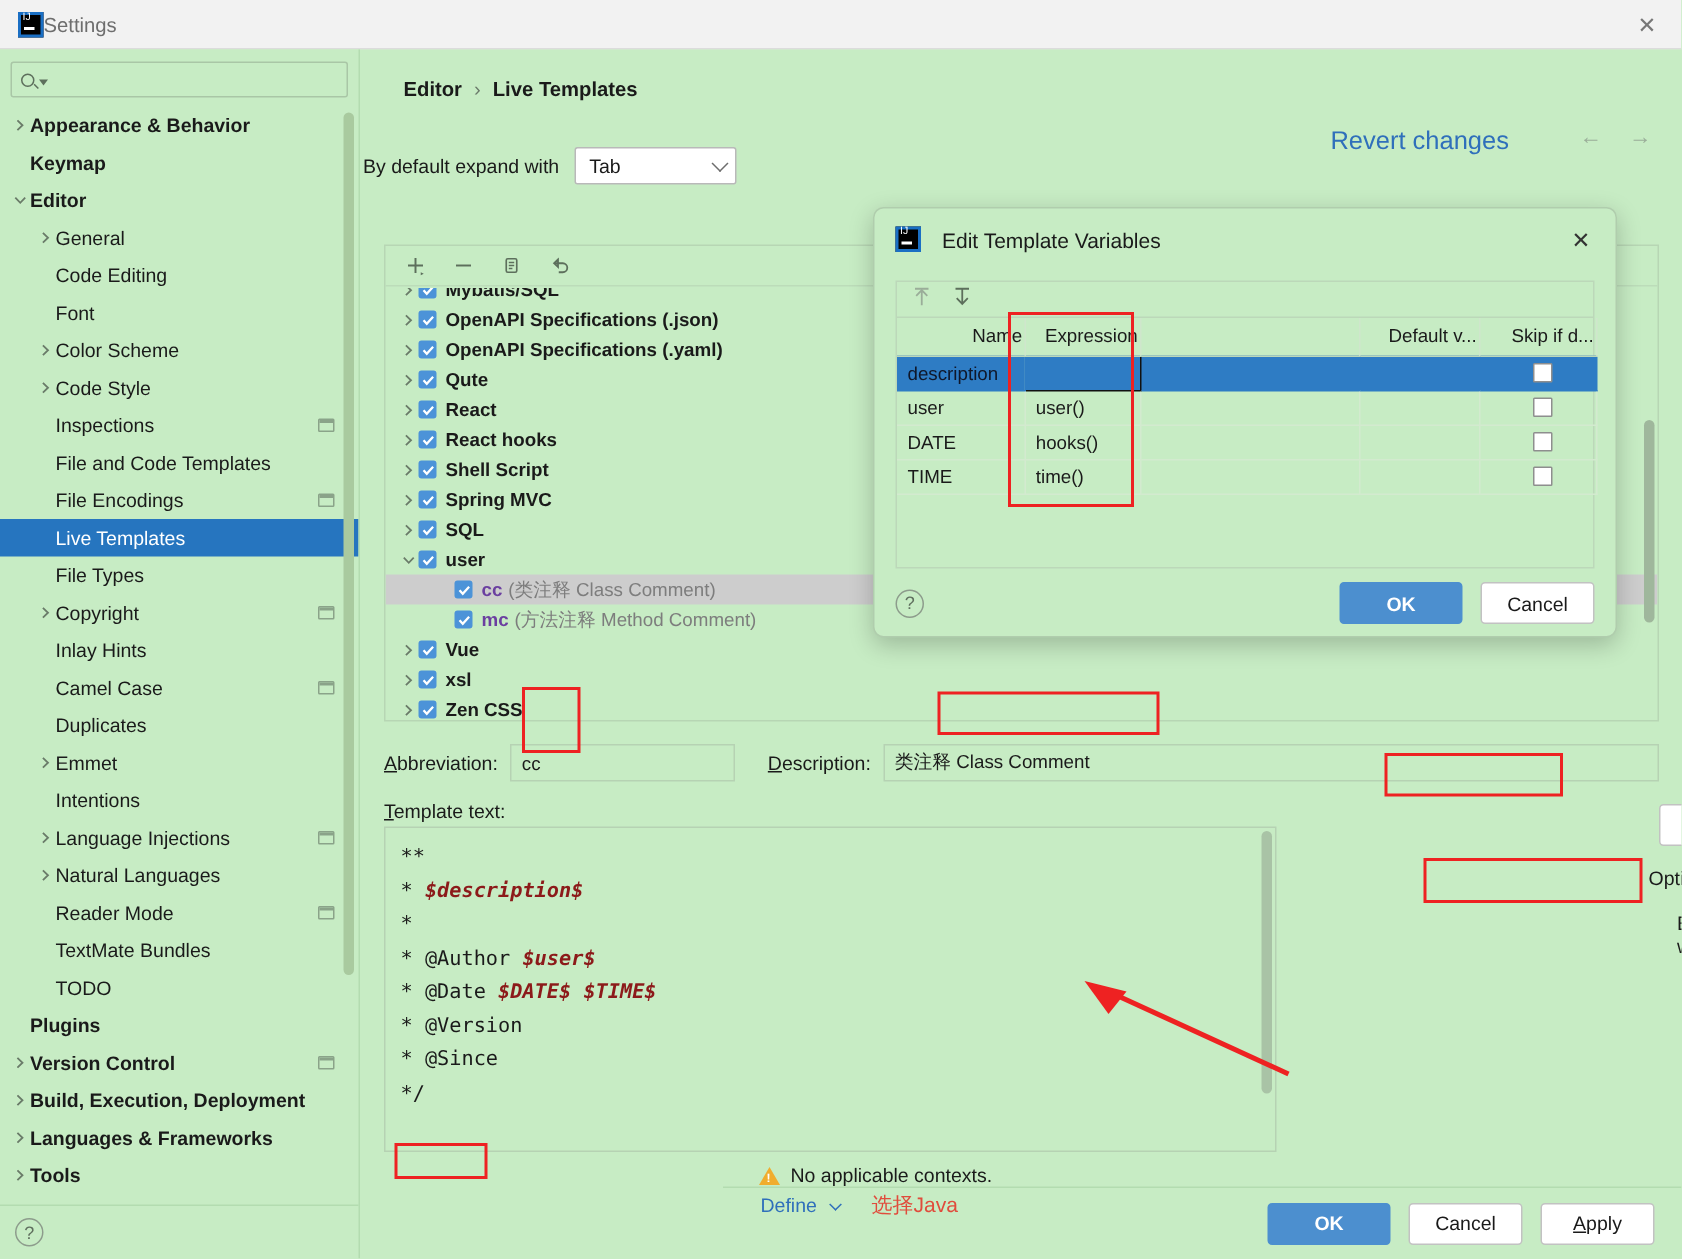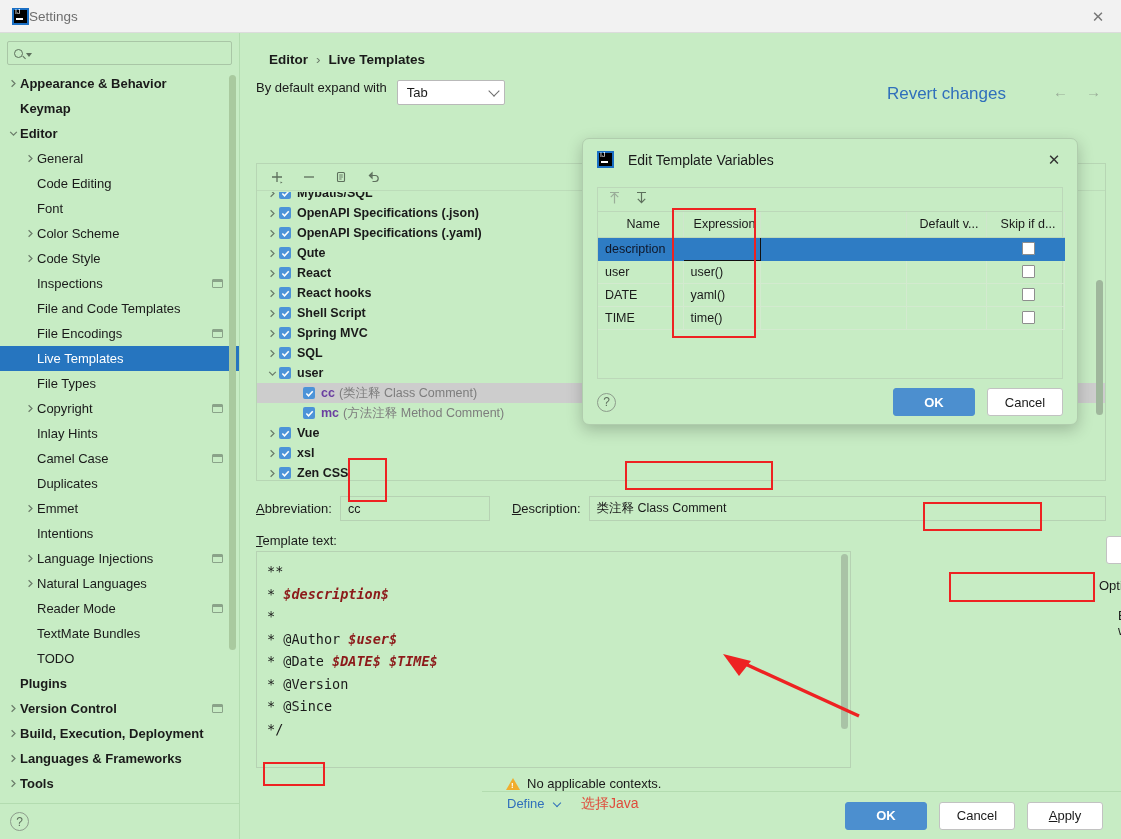--- a/index.html
+++ b/index.html
@@ -115,21 +115,21 @@
     font-size:13.5px; margin-top:9px;
   }
   #breadcrumb .sep { margin:0 8px; color:#6b7a6a; font-weight:normal; }
   #revert-changes {
     position:absolute; right:115px; top:51px; color:#2f6fbb; font-size:17px; cursor:pointer;
   }
   #nav-arrows { position:absolute; right:20px; top:50px; display:flex; gap:18px; color:#9aad99; }
   #nav-arrows span { cursor:pointer; font-size:15px; }
 
   #expand-row {
-    display:flex; margin-top:4px; padding-left:15px;
+    display:flex; align-items:center; margin-top:22px; padding-left:1px;
   }
   #expand-label { font-size:13px; }
   .combo {
     border:1px solid #b9b9b9; background:#fff; height:25px;
     display:flex; align-items:center; padding:0 6px 0 9px;
     border-radius:2px; cursor:pointer; position:relative;
   }
   .combo .combo-text { flex:1; font-size:13px; color:#1a1a1a; }
   .chev {
     width:8px; height:8px; border-right:1.4px solid #6d6d6d; border-bottom:1.4px solid #6d6d6d;
@@ -268,21 +268,21 @@
     font-size:15px; cursor:pointer;
   }
   #dlg-table-wrap {
     position:absolute; left:14px; top:48px; right:14px; height:192px;
     border:1px solid #bcd8b9; background:#c7ecc4;
   }
   #dlg-tbar { height:24px; display:flex; align-items:center; gap:14px; padding-left:10px; border-bottom:1px solid #bcd8b9; }
   .sort-ic { color:#93a892; cursor:pointer; font-size:14px; }
   .vtable { width:100%; border-collapse:collapse; table-layout:fixed; }
   .vtable th {
-    text-align:center; font-weight:normal; font-size:12.5px; height:25px;
+    text-align:right; font-weight:normal; font-size:12.5px; height:25px;
     padding-left:7px; border-bottom:1px solid #bcd8b9; border-right:1px solid #cfe6cc;
   }
   .vtable td {
     font-size:12.5px; height:23px; padding-left:7px;
     border-bottom:1px solid #d3eacf; border-right:1px solid #d3eacf;
   }
   .vtable tr.selrow td { background:#2e7cc4; color:#0f172a; border-bottom-color:#2e7cc4; border-right-color:#2e7cc4;margin-left:16px; }
   .vtable tr.selrow td.cellsel { border:1.6px solid #111; background:#2e7cc4; }
   .cellchk {
     width:13px;height:13px;border:1px solid #8e8e8e;background:#fff;border-radius:1px;margin:0 auto;
@@ -860,21 +860,21 @@
               <td>user</td>
               <td>user()</td>
               <td></td>
               <td></td>
               <td class="tdc">
                 <div class="cellchk"></div>
               </td>
             </tr>
             <tr>
               <td>DATE</td>
-              <td>yaml()</td>
+              <td>hooks()</td>
               <td></td>
               <td></td>
               <td class="tdc">
                 <div class="cellchk"></div>
               </td>
             </tr>
             <tr>
               <td>TIME</td>
               <td>time()</td>
               <td></td>

